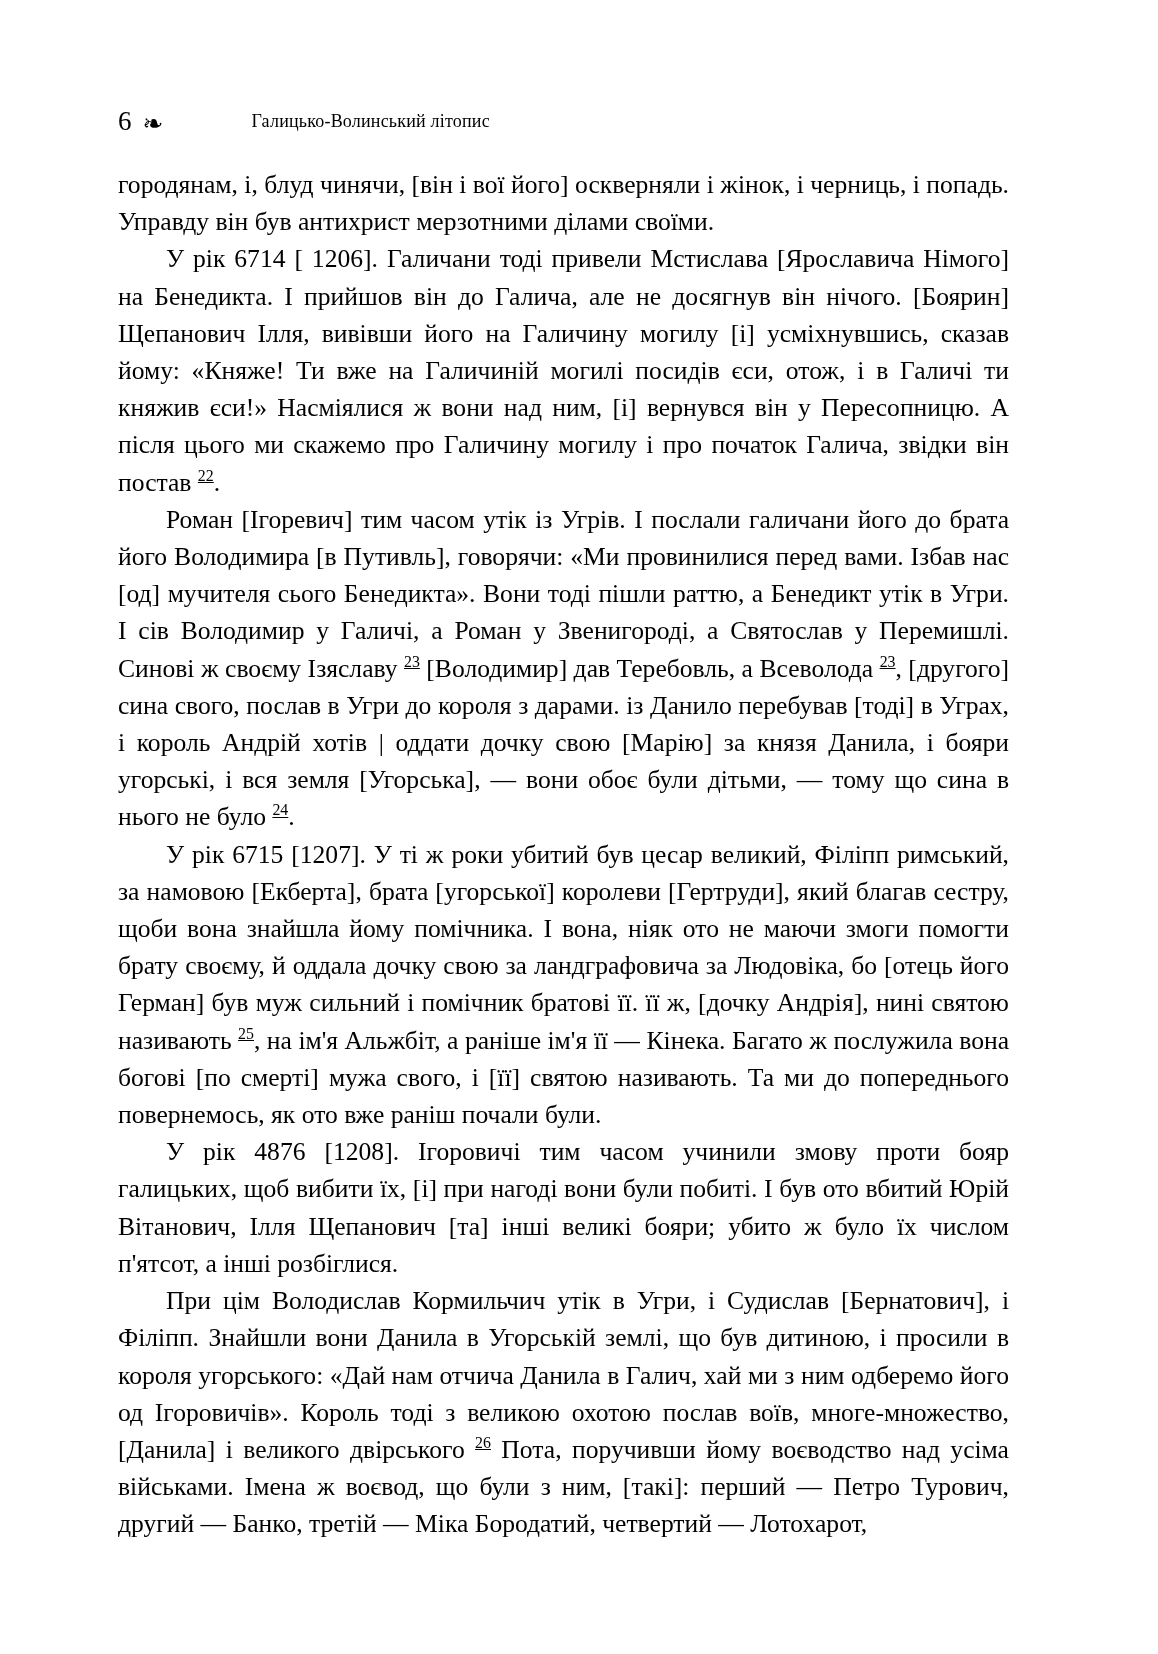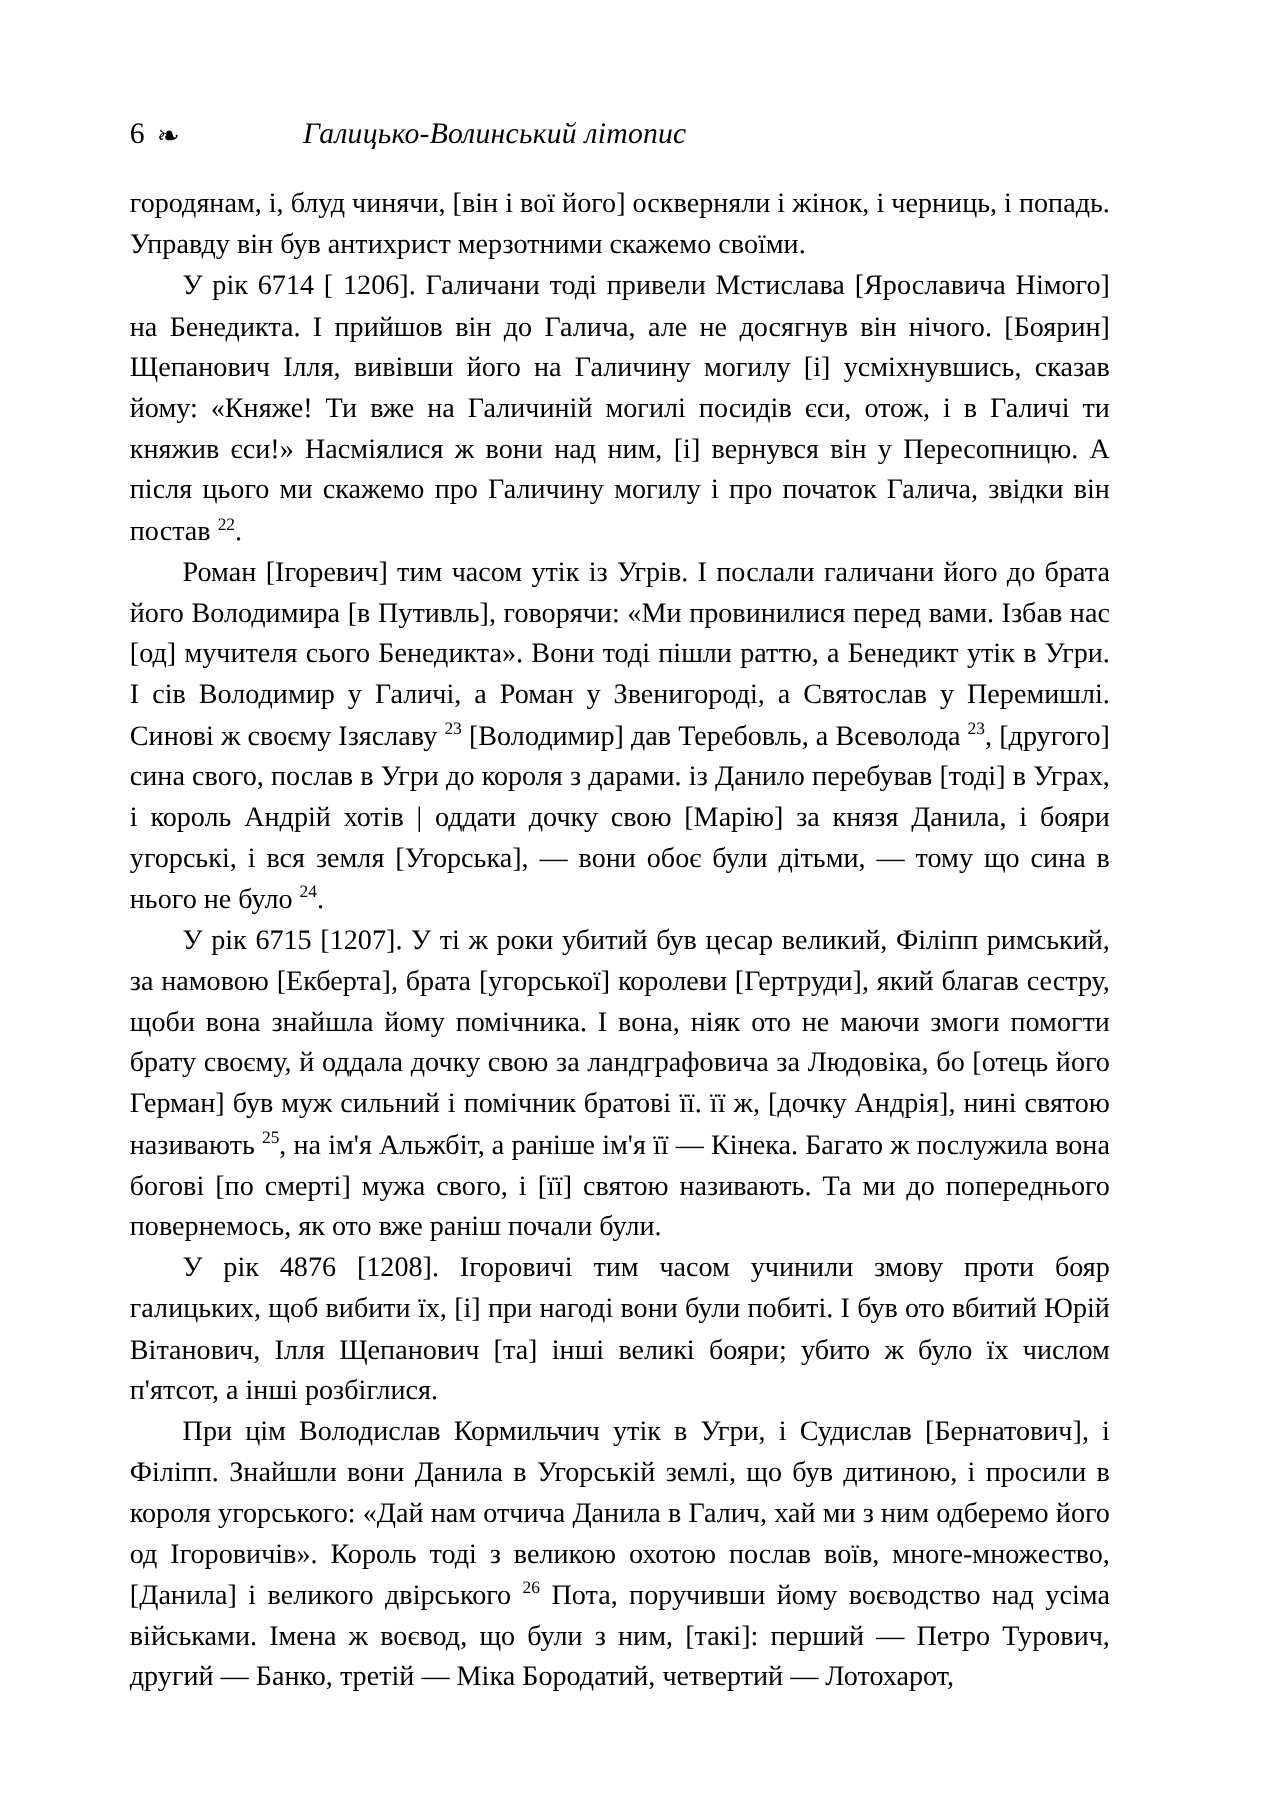--- a/index.html
+++ b/index.html
@@ -43,23 +43,22 @@
   .ornament {
     margin-left: 11px;
     font-size: 25px;
     line-height: 1;
     transform: translateY(2px) rotate(0deg);
     display: inline-block;
     font-family: "DejaVu Sans", sans-serif;
     font-weight: 700;
   }
   .runtitle {
-    margin-left: 112px;
-    font-style: italic;
-    font-size: 27px;
+    margin-left: 88px;
+    font-size: 18px;
     letter-spacing: 0.2px;
     white-space: nowrap;
   }
 
   
   .textblock {
     position: absolute;
     left: 118px;
     top: 166px;
     width: 891px;
@@ -75,37 +74,38 @@
     -webkit-hyphens: none;
   }
   p.para.indent {
     text-indent: 48px;
   }
   
   sup {
     font-size: 0.62em;
     vertical-align: super;
     line-height: 0;
+    text-decoration: underline;
   }
 </style>
 </head>
 <body>
 
 <div class="page">
 
   <div class="runhead">
     <span class="folio">6</span>
     <span class="ornament">❧</span>
     <span class="runtitle">Галицько-Волинський літопис</span>
   </div>
 
   <div class="textblock">
 
     <p class="para">
-      <span>городянам, і, блуд чинячи, [він і вої його] оскверняли і жінок, і черниць, і попадь. Управду він був антихрист мерзотними скажемо своїми.</span>
+      <span>городянам, і, блуд чинячи, [він і вої його] оскверняли і жінок, і черниць, і попадь. Управду він був антихрист мерзотними ділами своїми.</span>
     </p>
 
     <p class="para indent">
       <span>У рік 6714 [ 1206]. Галичани тоді привели Мстислава [Ярославича Німого] на Бенедикта. І прийшов він до Галича, але не досягнув він нічого. [Боярин] Щепанович Ілля, вивівши його на Галичину могилу [і] усміхнувшись, сказав йому: «Княже! Ти вже на Галичиній могилі посидів єси, отож, і в Галичі ти княжив єси!» Насміялися ж вони над ним, [і] вернувся він у Пересопницю. А після цього ми скажемо про Галичину могилу і про початок Галича, звідки він постав </span><sup>22</sup><span>.</span>
     </p>
 
     <p class="para indent">
       <span>Роман [Ігоревич] тим часом утік із Угрів. І послали галичани його до брата його Володимира [в Путивль], говорячи: «Ми провинилися перед вами. Ізбав нас [од] мучителя сього Бенедикта». Вони тоді пішли раттю, а Бенедикт утік в Угри. І сів Володимир у Галичі, а Роман у Звенигороді, а Святослав у Перемишлі. Синові ж своєму Ізяславу </span><sup>23</sup><span> [Володимир] дав Теребовль, а Всеволода </span><sup>23</sup><span>, [другого] сина свого, послав в Угри до короля з дарами. із Данило перебував [тоді] в Уграх, і король Андрій хотів | оддати дочку свою [Марію] за князя Данила, і бояри угорські, і вся земля [Угорська], — вони обоє були дітьми, — тому що сина в нього не було </span><sup>24</sup><span>.</span>
     </p>
 

